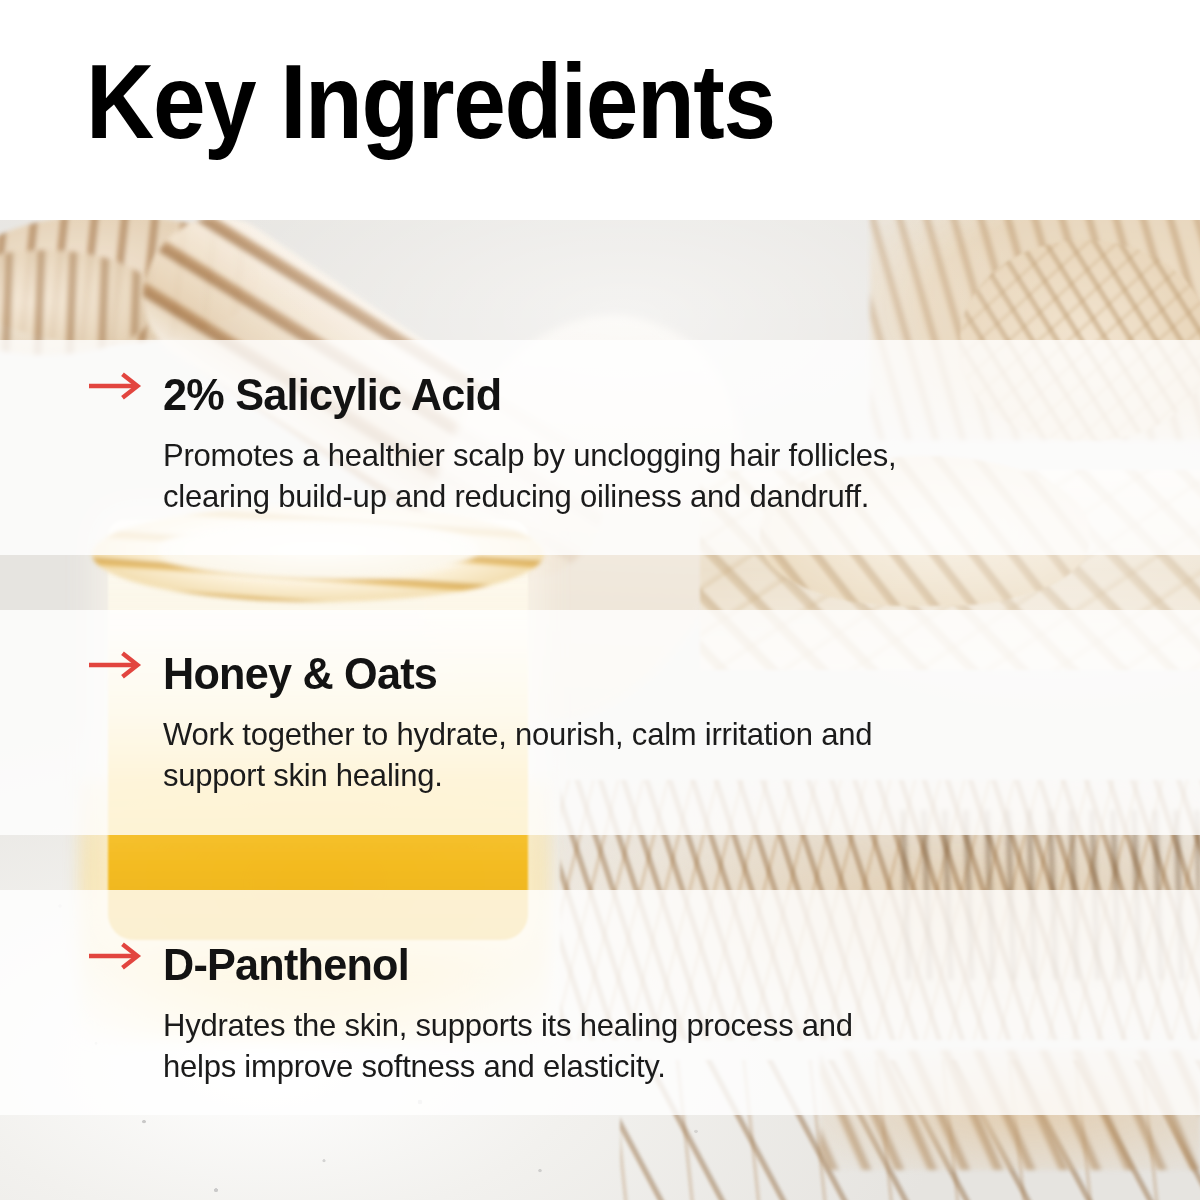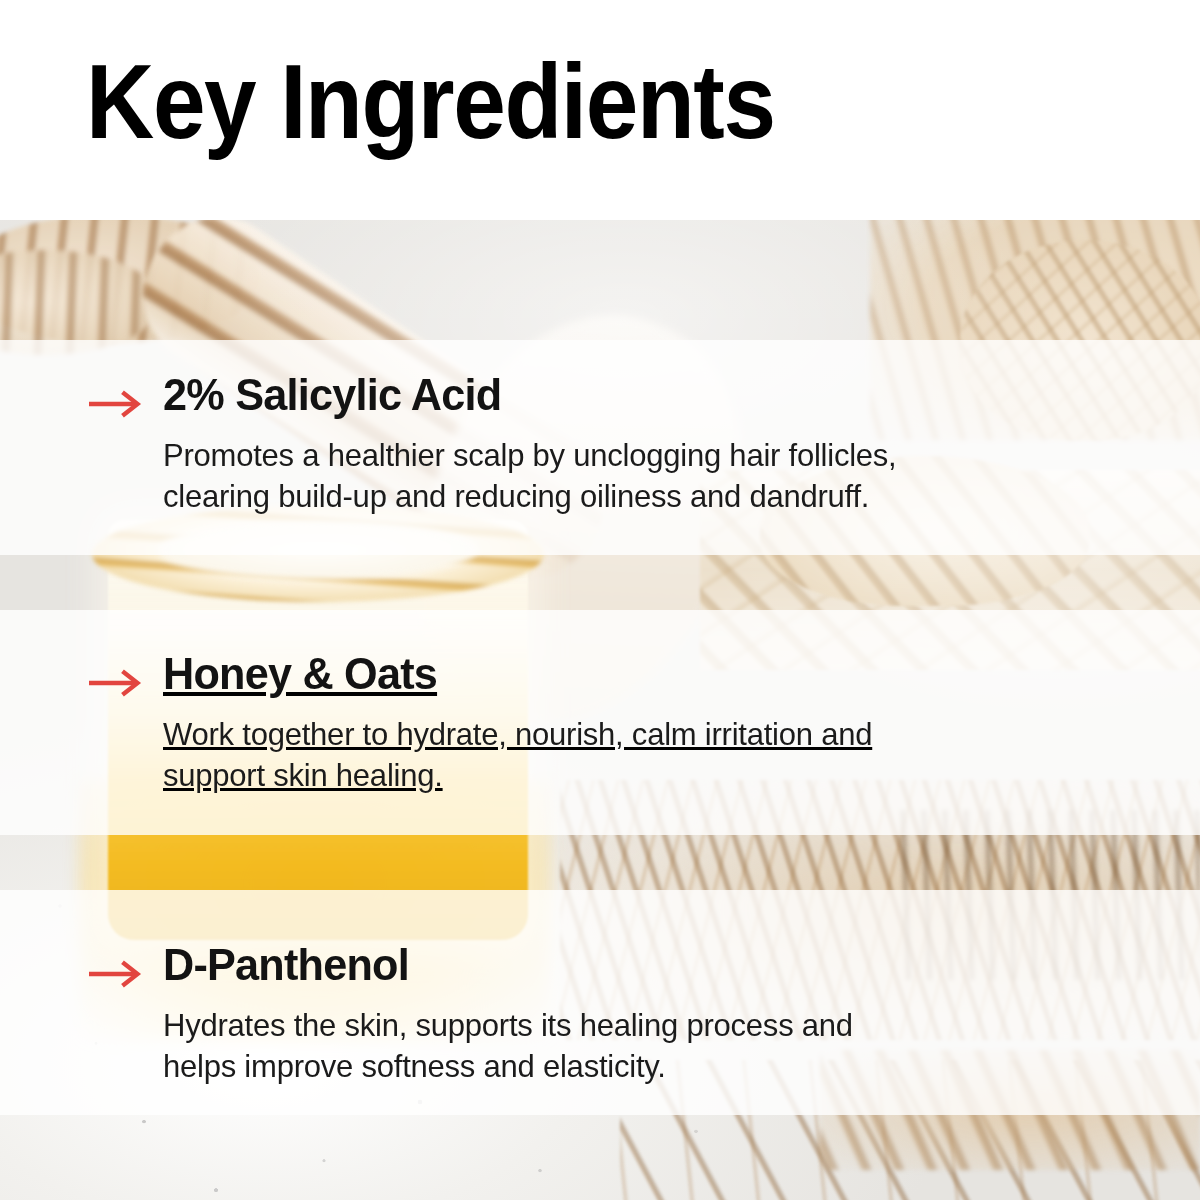--- a/index.html
+++ b/index.html
@@ -355,26 +355,26 @@
   .band-1 { top: 340px; height: 215px; }
   .band-2 { top: 610px; height: 225px; }
   .band-3 { top: 890px; height: 225px; }
 
   .row {
     position: absolute;
     z-index: 25;
     left: 88px;
   }
   .row-1 { top: 371px; }
-  .row-2 { top: 650px; text-decoration: underline; }
+  .row-2 { top: 650px; }
   .row-3 { top: 929px; margin-top: 12px; }
 
   .head-line {
     display: flex;
-    align-items: flex-end;
+    align-items: flex-start;
     height: 48px;
   }
   .arrow-icon {
     width: 54px;
     height: 30px;
     flex: 0 0 54px;
     display: block;
     margin-right: 21px;
   }
   .ingredient-name {

